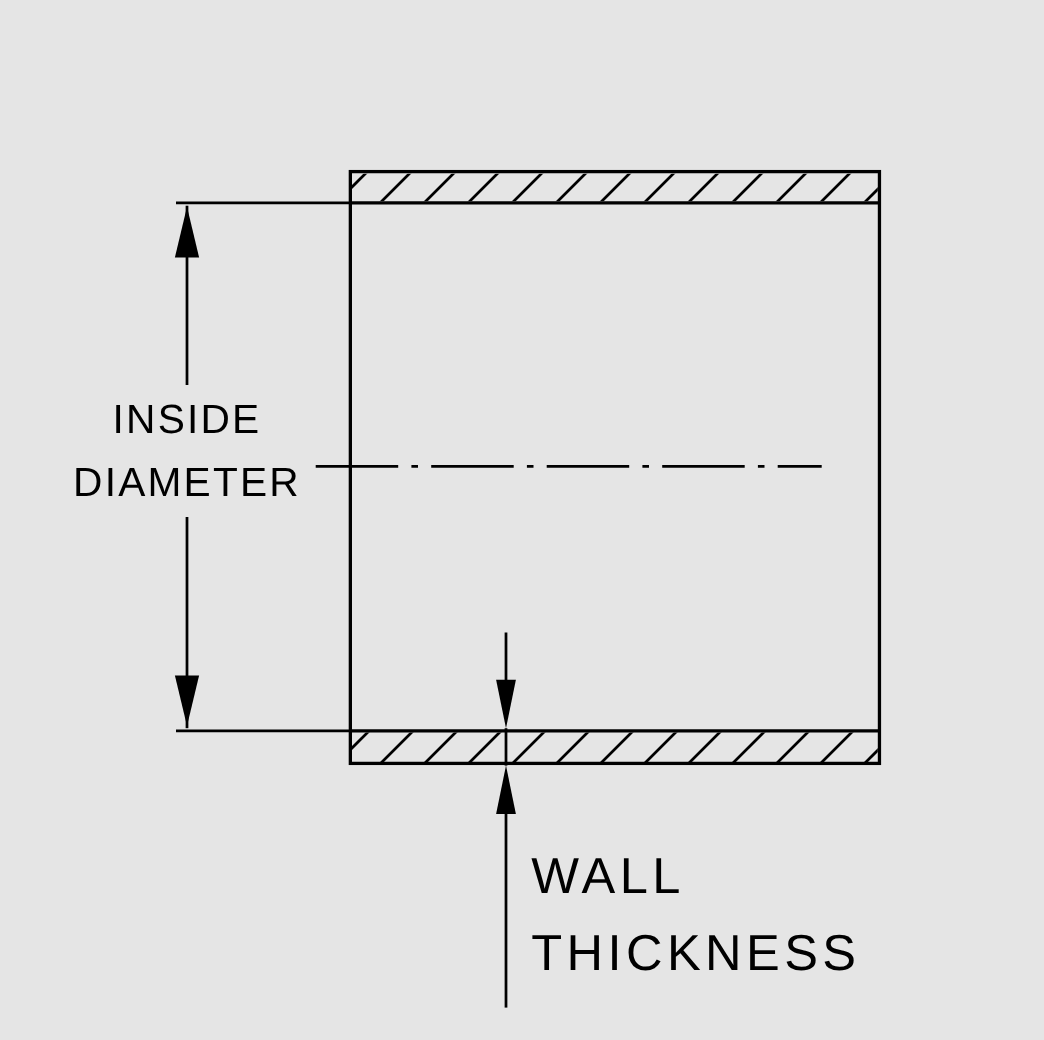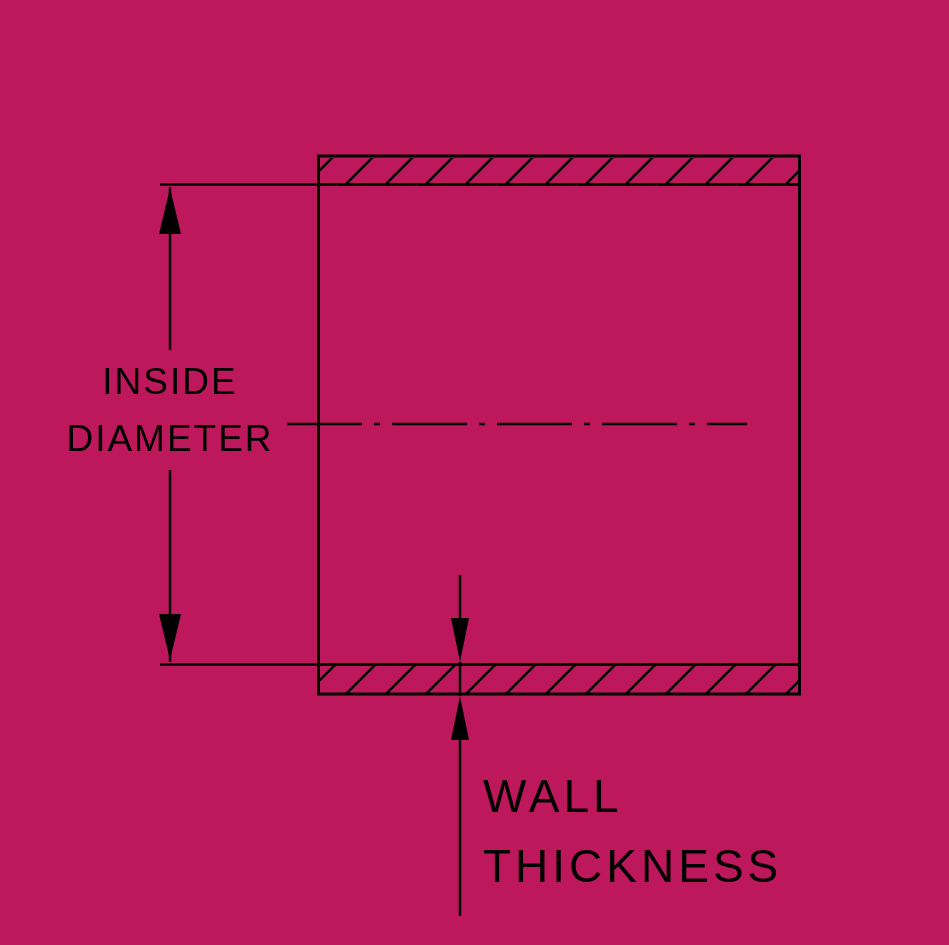--- a/index.html
+++ b/index.html
@@ -4,21 +4,21 @@
 <style>
   html, body {
     margin: 0;
     padding: 0;
     background: #ffffff;
   }
   .canvas {
     position: relative;
     width: 949px;
     height: 945px;
-    background: #be185d;
+    background: #e5e5e5;
     overflow: hidden;
   }
   svg text {
     font-family: "Liberation Sans", sans-serif;
     fill: #000000;
   }
   .dim-label {
     font-size: 37px;
     letter-spacing: 2px;
     text-anchor: middle;

